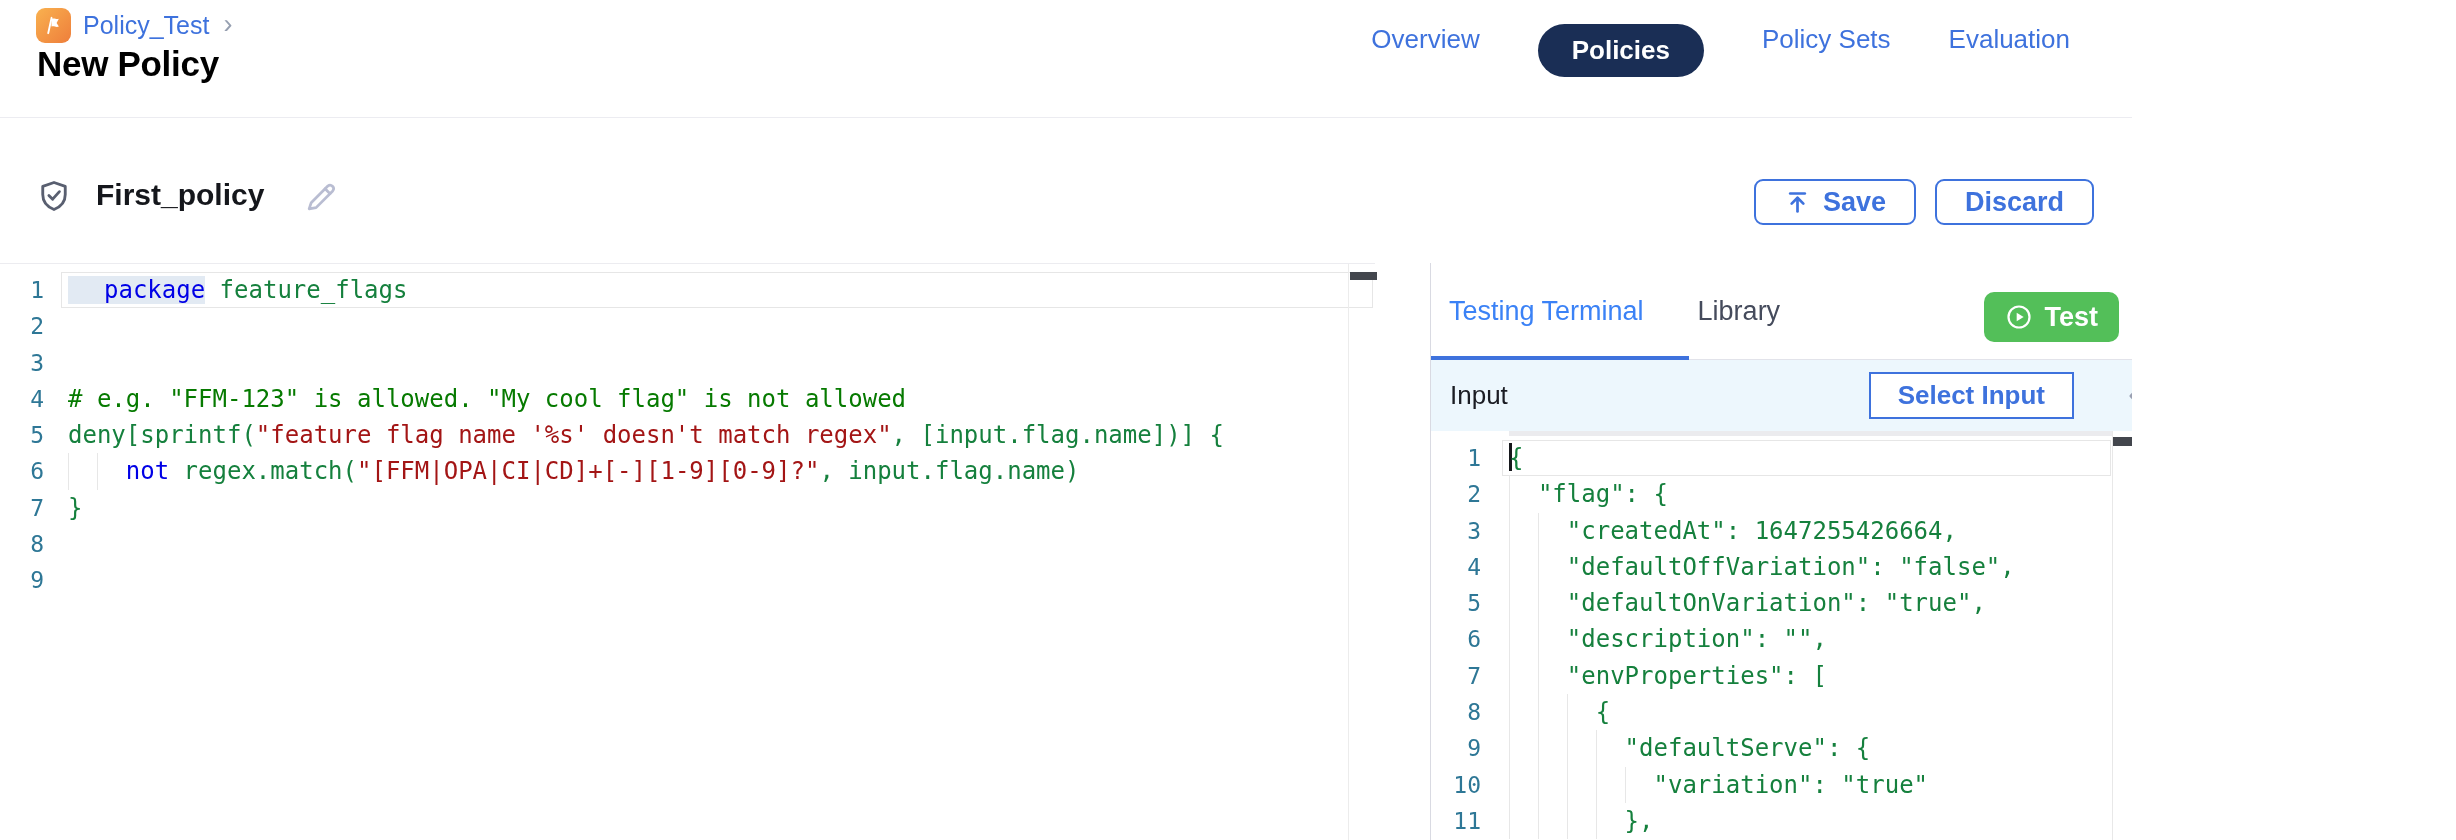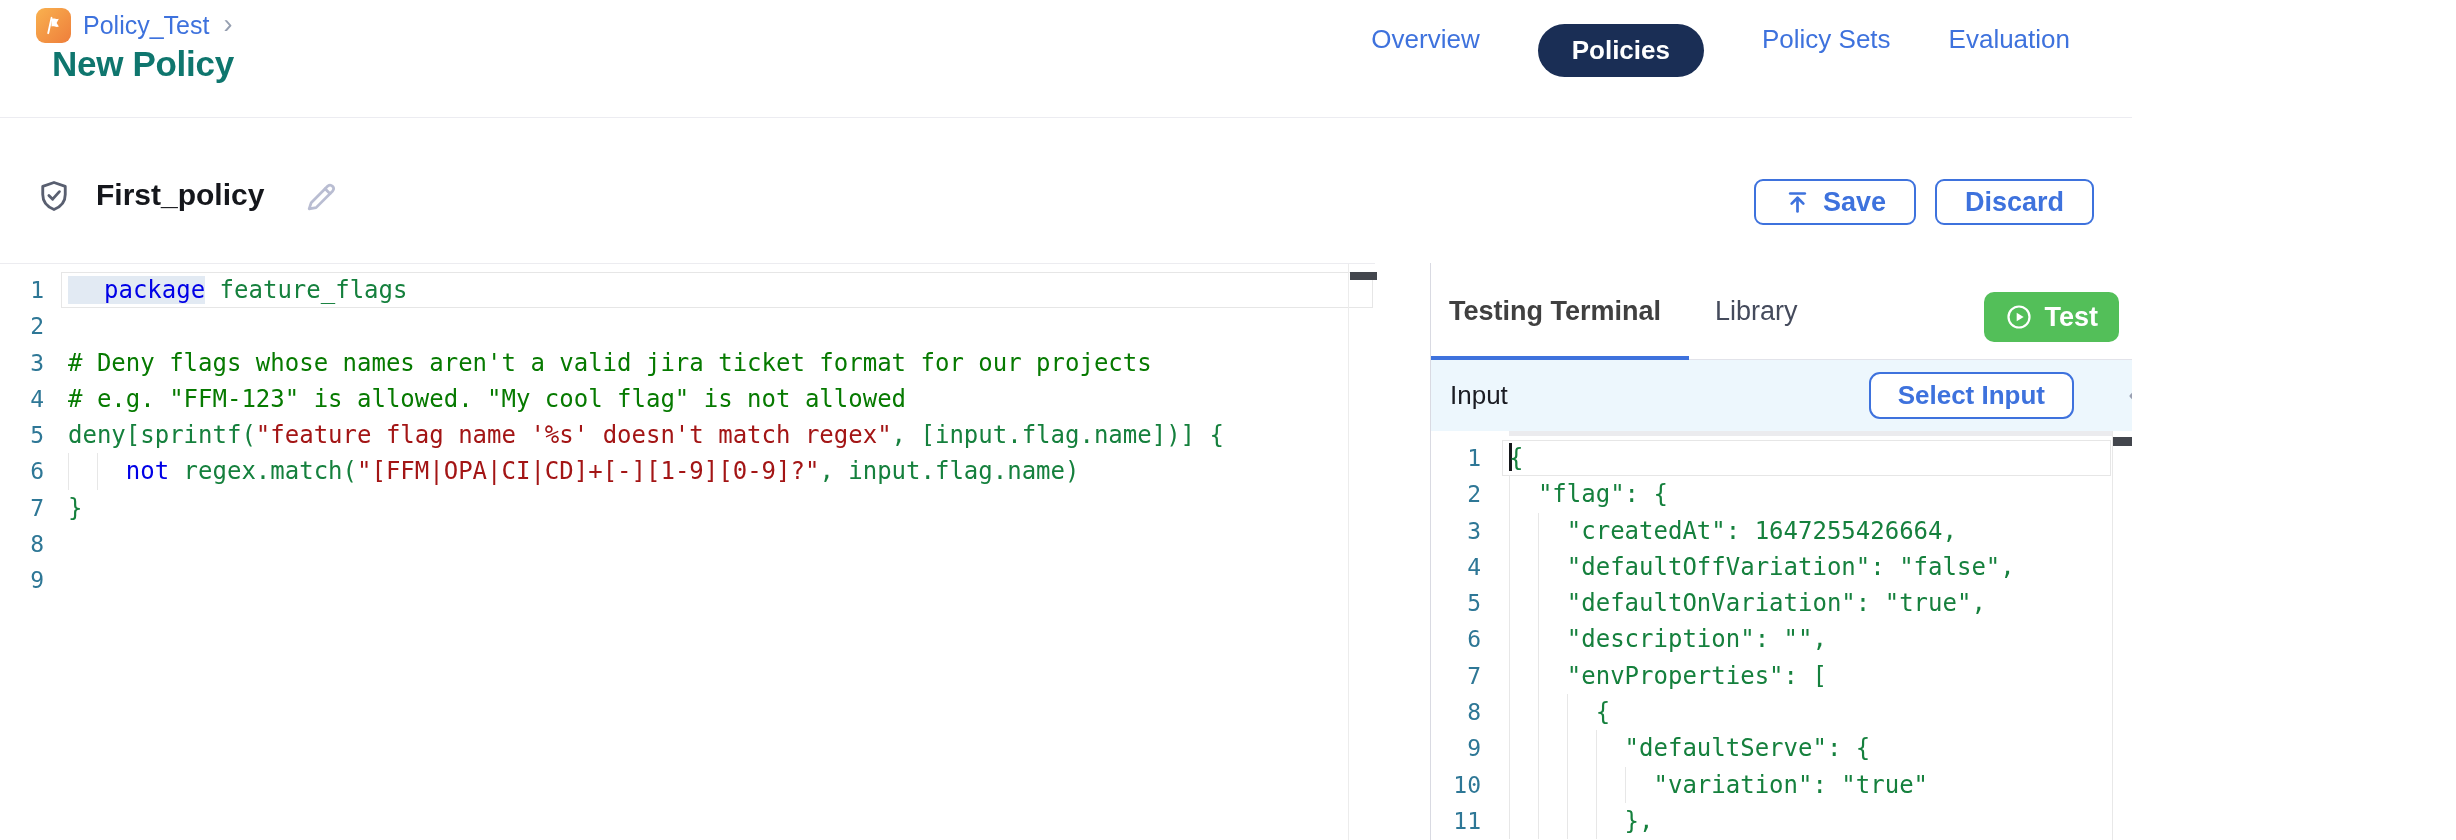--- a/index.html
+++ b/index.html
@@ -5,21 +5,21 @@
   html,body{margin:0;padding:0;background:#fff;}
   body{font-family:"Liberation Sans","DejaVu Sans",sans-serif;-webkit-font-smoothing:antialiased;}
   .app{position:relative;width:2132px;height:840px;overflow:hidden;background:#fff;}
 
   
   .breadcrumb-row{position:absolute;left:36px;top:8px;display:flex;align-items:center;gap:12px;}
   .crumb-icon{width:35px;height:35px;border-radius:9px;background:linear-gradient(135deg,#f9b14f,#ee7e3b);display:flex;align-items:center;justify-content:center;}
   .crumb-icon svg{width:23px;height:23px;}
   .crumb-link{color:#3e72dd;font-size:25px;font-weight:500;}
   .crumb-chev{color:#97a0b1;font-size:27px;margin-left:2px;transform:translateY(-1px);}
-  .page-title{position:absolute;left:52px;top:44px;font-size:35px;font-weight:700;color:#0f766e;letter-spacing:-0.3px;}
+  .page-title{position:absolute;left:37px;top:44px;font-size:35px;font-weight:700;color:#000000;letter-spacing:-0.3px;}
   .nav{position:absolute;top:24px;right:62px;display:flex;align-items:flex-start;gap:58px;}
   .nav-item{color:#3e72dd;font-size:26px;font-weight:500;cursor:pointer;}
   .nav-item.pill{background:#1a2e55;color:#fff;border-radius:27px;padding:11px 34px;font-weight:600;}
   .header-divider{position:absolute;left:0;right:0;top:117px;height:1px;background:#ececf1;}
 
   
   .toolbar{position:absolute;left:36px;top:178px;display:flex;align-items:flex-start;gap:20px;}
   .shield{width:36px;height:36px;}
   .policy-name{font-size:30px;font-weight:700;color:#15171c;margin-left:4px;}
   .pencil{width:38px;height:38px;margin-left:18px;cursor:pointer;}
@@ -48,29 +48,29 @@
   .editor-left .ln{width:44px;}
   .editor-left .code{left:68px;}
   .editor-left .code-line.active::before{left:61px;right:2px;}
   .editor-left .vtrack{position:absolute;top:0;bottom:0;left:1348px;width:1px;background:#ececec;}
   .editor-left .vthumb{position:absolute;top:8px;left:1350px;width:27px;height:8px;background:#43464d;cursor:pointer;}
 
   
   .right-panel{position:absolute;left:1430px;top:263px;right:0;bottom:0;border-left:1px solid #d9dae2;box-sizing:border-box;}
   .rp-tabs{position:relative;height:97px;border-bottom:1px solid #e2e3ea;box-sizing:border-box;display:flex;align-items:center;padding-left:18px;gap:54px;}
   .rp-tab{font-size:27px;color:#454b5c;cursor:pointer;}
-  .rp-tab.active{font-weight:700;color:#404040;}
+  .rp-tab.active{font-weight:400;color:#3b82f6;}
   .rp-underline{position:absolute;left:0;bottom:-2px;width:258px;height:5px;background:#3e72dd;}
   .test-btn{position:absolute;right:13px;top:29px;height:50px;border:none;border-radius:10px;background:#53bf59;color:#fff;
             font-size:27px;font-weight:700;display:flex;align-items:center;gap:11px;padding:0 21px;cursor:pointer;font-family:inherit;}
   .test-btn svg{width:28px;height:28px;}
   .input-bar{position:relative;height:71px;background:#edf7fd;display:flex;align-items:center;padding-left:19px;}
   .input-title{font-size:26px;color:#1b1d24;}
   .code-toggle{position:absolute;left:694px;top:17px;width:38px;height:38px;cursor:pointer;}
-  .select-input-btn{position:absolute;right:58px;top:12px;height:47px;box-sizing:border-box;border:2px solid #3e72dd;border-radius:11px;
+  .select-input-btn{position:absolute;right:58px;top:12px;height:47px;box-sizing:border-box;border:2px solid #3e72dd;border-radius:0;
             background:#fff;color:#3e72dd;font-size:26px;font-weight:600;padding:0 27px;display:flex;align-items:center;cursor:pointer;font-family:inherit;}
 
   
   .editor-json{position:absolute;top:168px;left:0;right:0;bottom:0;}
   .editor-json .lines{padding-top:9px;}
   .editor-json .ln{width:50px;}
   .editor-json .code{left:78px;}
   .editor-json .code-line.active::before{left:71px;right:21px;}
   .editor-json .topshadow{position:absolute;top:0;left:78px;right:19px;height:5px;background:#ebebee;}
   .editor-json .vtrack{position:absolute;top:0;bottom:0;right:19px;width:1px;background:#e8e8e8;}
@@ -125,21 +125,21 @@
     </button>
     <button class="btn">
       <span>Discard</span>
     </button>
   </div>
 
   <div class="editor editor-left">
     <div class="lines">
         <div class="code-line active"><span class="ln">1</span><span class="code"><span class="tok-kw-hl">package</span><span class="tok-plain"> feature_flags</span></span></div>
         <div class="code-line"><span class="ln">2</span><span class="code"></span></div>
-        <div class="code-line"><span class="ln">3</span><span class="code"><span class="tok-comment"># Deny flags whose names aren't a valid jira ticket format for our projects</span></span></div>
+        <div class="code-line"><span class="ln">3</span></div>
         <div class="code-line"><span class="ln">4</span><span class="code"><span class="tok-comment"># e.g. "FFM-123" is allowed. "My cool flag" is not allowed</span></span></div>
         <div class="code-line"><span class="ln">5</span><span class="code"><span class="tok-plain">deny[sprintf(</span><span class="tok-str">"feature flag name '%s' doesn't match regex"</span><span class="tok-plain">, [input.flag.name])] {</span></span></div>
         <div class="code-line"><span class="ln">6</span><span class="guide" style="left: 68px;"></span><span class="guide" style="left: 96.92px;"></span><span class="code"><span class="tok-plain">    </span><span class="tok-kw">not</span><span class="tok-plain"> regex.match(</span><span class="tok-str">"[FFM|OPA|CI|CD]+[-][1-9][0-9]?"</span><span class="tok-plain">, input.flag.name)</span></span></div>
         <div class="code-line"><span class="ln">7</span><span class="code"><span class="tok-plain">}</span></span></div>
         <div class="code-line"><span class="ln">8</span><span class="code"></span></div>
         <div class="code-line"><span class="ln">9</span><span class="code"></span></div>
       </div>
     <div class="vtrack"></div>
     <div class="vthumb"></div>
   </div>

